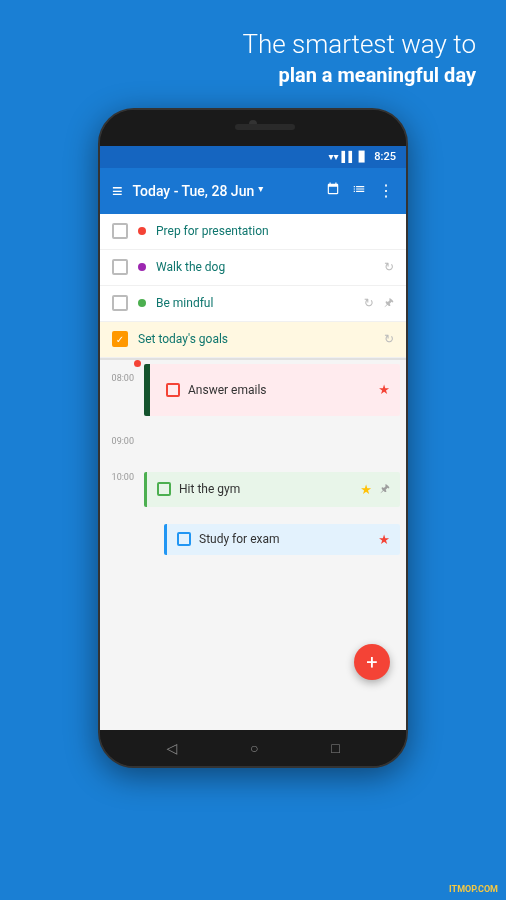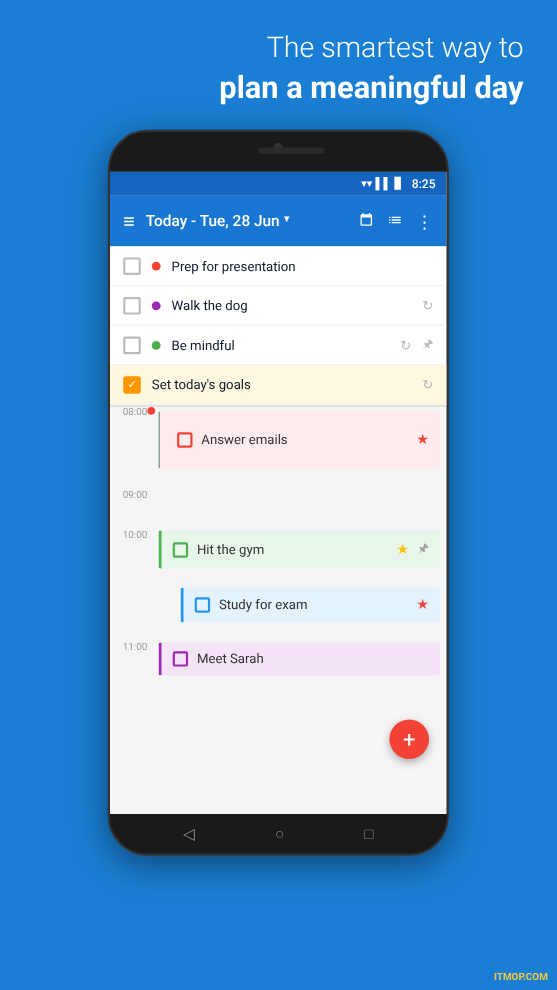--- a/index.html
+++ b/index.html
@@ -17,21 +17,21 @@
       text-align: right;
       padding: 28px 30px 20px;
       color: white;
     }
     .header-text .tagline-regular {
       font-size: 26px;
       font-weight: 300;
       line-height: 1.3;
     }
     .header-text .tagline-bold {
-      font-size: 28px;
+      font-size: 20px;
       font-weight: 700;
       line-height: 1.3;
     }
 
     
     .phone-wrapper {
       display: flex;
       justify-content: center;
       position: relative;
     }
@@ -178,21 +178,21 @@
     }
     .task-dot {
       width: 8px;
       height: 8px;
       border-radius: 50%;
       flex-shrink: 0;
     }
     .task-text {
       flex: 1;
       font-size: 12px;
-      color: #0f172a;
+      color: #0f766e;
     }
     .task-repeat {
       color: #bbb;
       font-size: 12px;
     }
     .task-pin {
       color: #bbb;
       font-size: 11px;
     }
 
@@ -231,21 +231,21 @@
       border-radius: 2px;
       padding: 8px 10px;
       margin-bottom: 3px;
       display: flex;
       align-items: center;
       gap: 8px;
       position: relative;
     }
     .sched-task.red {
       background: #ffebee;
-      border-left: 1px solid #14532d;
+      border-left: 6px solid #14532d;
       padding-left: 16px;
     }
     .sched-task.green {
       background: #e8f5e9;
       border-left: 3px solid #4caf50;
       align-items: center;
     }
     .sched-task.blue {
       background: #e3f2fd;
       border-left: 3px solid #2196f3;
@@ -429,21 +429,21 @@
           <span class="task-text">Set today's goals</span>
           <span class="task-repeat">↻</span>
         </div>
       </div>
 
       <div class="divider-line"></div>
 
       <div class="schedule-area" style="flex:1; position:relative; overflow:hidden;">
 
         <div class="time-slot" style="min-height:72px; position:relative;">
-          <div class="time-label" style="padding-top:0;">08:00</div>
+          <div class="time-label" style="padding-top:13px;">08:00</div>
           <div class="time-content" style="padding-top:4px;">
             <div class="red-dot" style="position:absolute; left:-4px; top:0px;"></div>
             <div class="sched-task red" style="min-height:52px;">
               <div class="sched-checkbox red"></div>
               <span class="sched-text">Answer emails</span>
               <span class="sched-star">★</span>
             </div>
           </div>
         </div>
 
@@ -468,29 +468,20 @@
           <div class="time-label"></div>
           <div class="time-content">
             <div class="sched-task blue">
               <div class="sched-checkbox blue"></div>
               <span class="sched-text">Study for exam</span>
               <span class="sched-star">★</span>
             </div>
           </div>
         </div>
 
-        <div class="time-slot" style="min-height:48px;">
-          <div class="time-label" style="padding-top:4px;">11:00</div>
-          <div class="time-content">
-            <div class="sched-task purple">
-              <div class="sched-checkbox purple"></div>
-              <span class="sched-text">Meet Sarah</span>
-            </div>
-          </div>
-        </div>
 
         <div class="fab">+</div>
       </div>
     </div>
 
     <div class="phone-bottom">
       <span class="nav-btn">◁</span>
       <span class="nav-btn">○</span>
       <span class="nav-btn">□</span>
     </div>

